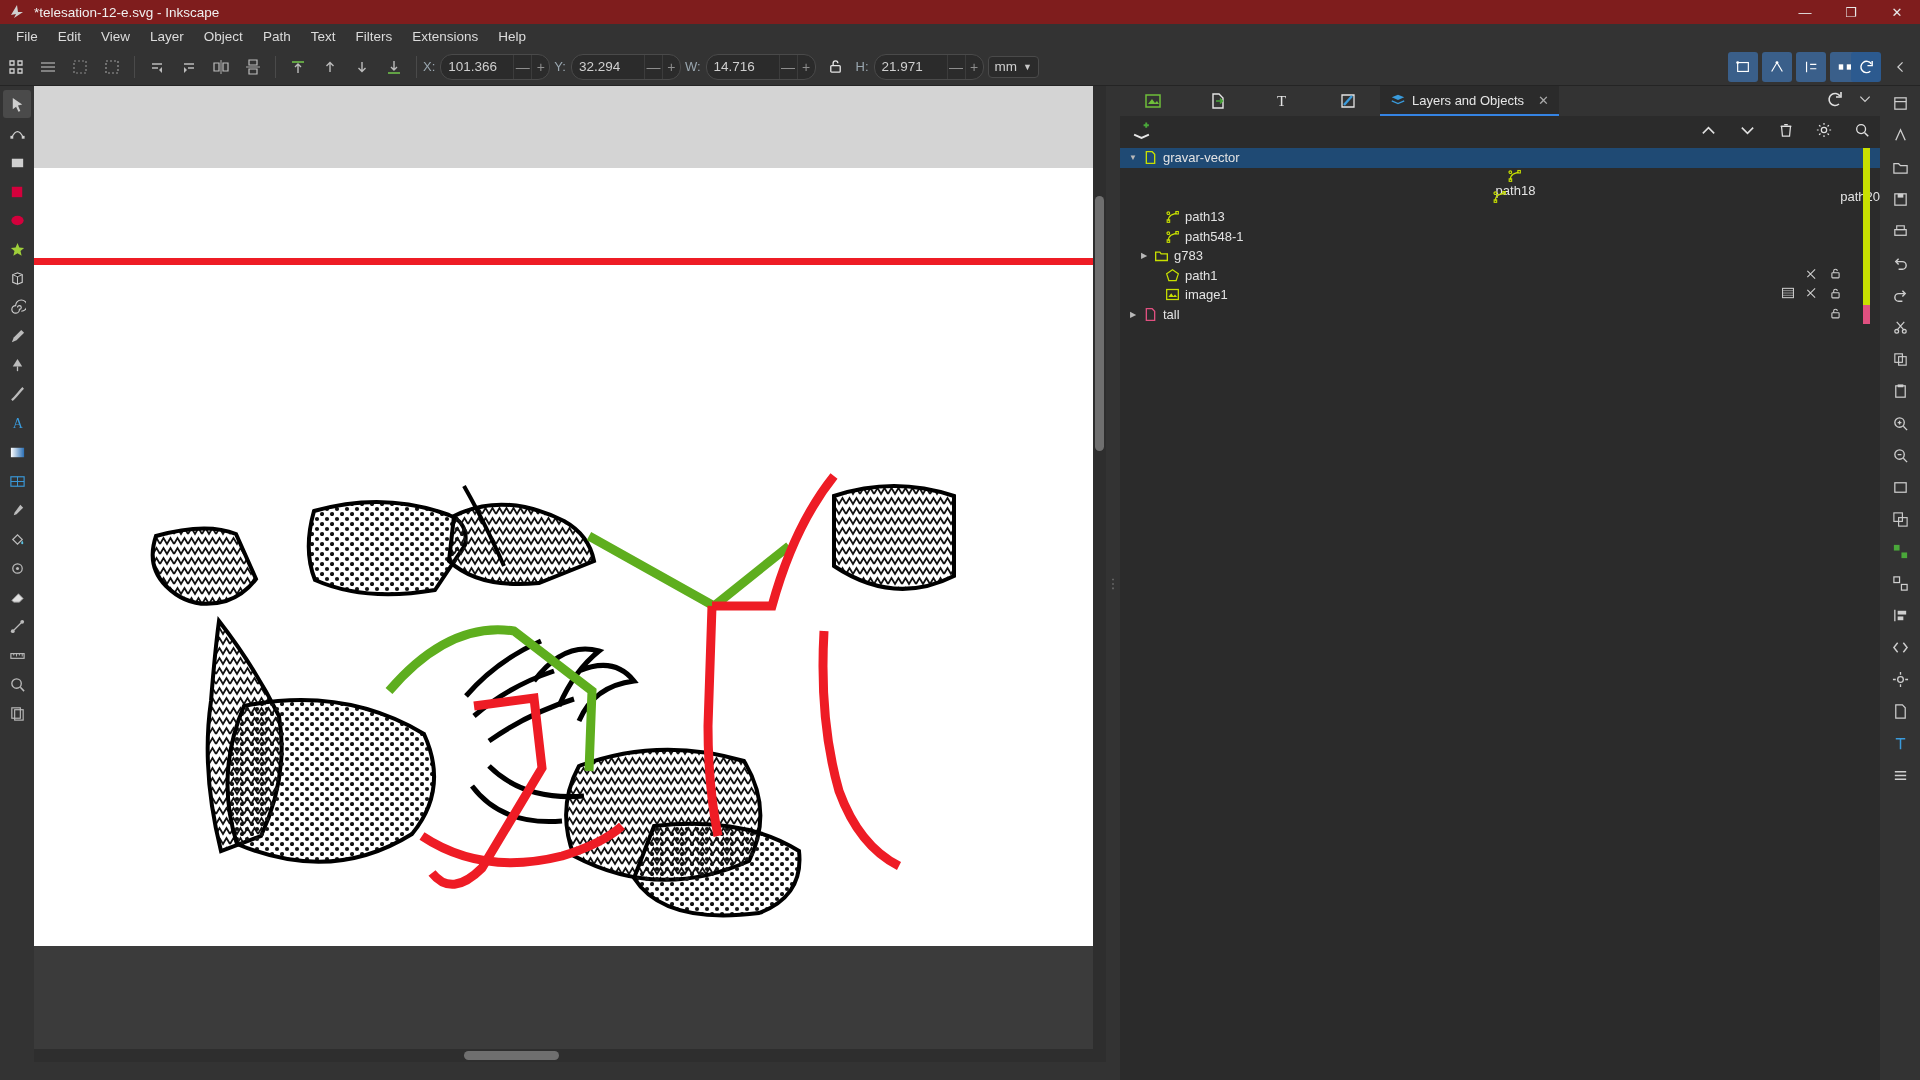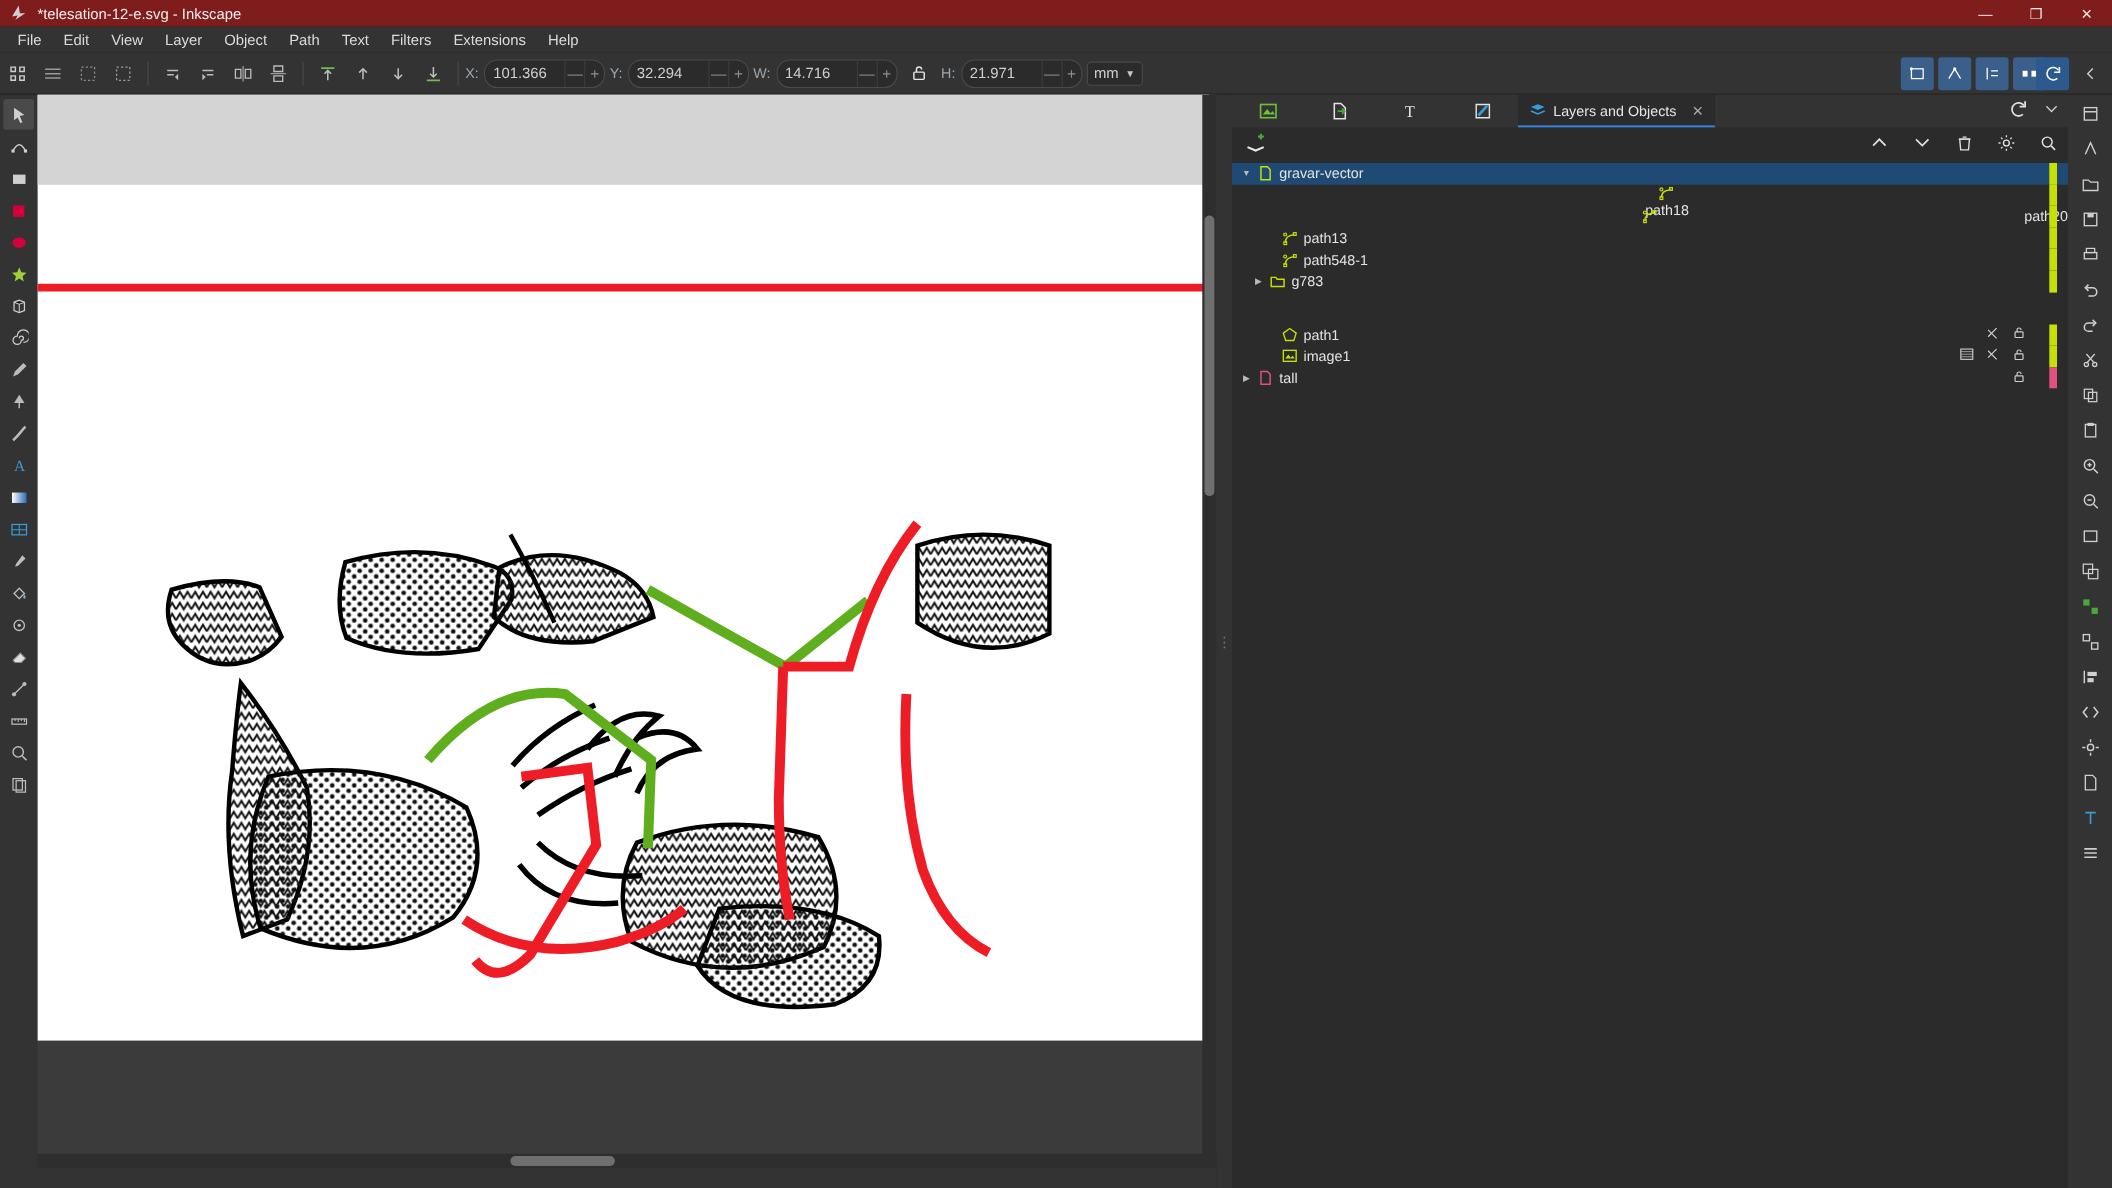--- a/index.html
+++ b/index.html
@@ -621,21 +621,21 @@
         <div class="lrow" style="padding-left: 17px;">
           <span class="twisty">▶</span>
           <span class="licon">
             <svg width="15" height="15" viewBox="0 0 18 18">
               <path d="M2 5h5l1.5 2H16v8H2z" fill="none" stroke="#c8e000" stroke-width="1.6"></path>
             </svg>
           </span>
           <span class="lname">g783</span>
           <span class="colorbar" style="background: rgb(200, 224, 0);"></span>
         </div>
-        <div class="lrow" style="padding-left: 28px; margin-top: 29px;">
+        <div class="lrow" style="padding-left: 28px;">
           <span class="twisty"></span>
           <span class="licon">
             <svg width="15" height="15" viewBox="0 0 18 18">
               <path d="M9 2l7 5-2.6 8H4.6L2 7z" fill="none" stroke="#c8e000" stroke-width="1.5"></path>
             </svg>
           </span>
           <span class="lname">path1</span>
           <span class="rowicons">
             <span><svg width="14" height="14" viewBox="0 0 18 18">
                 <path d="M3 13L13 3M3 5l10 10" stroke="#cfcfcf" stroke-width="1.4"></path>

